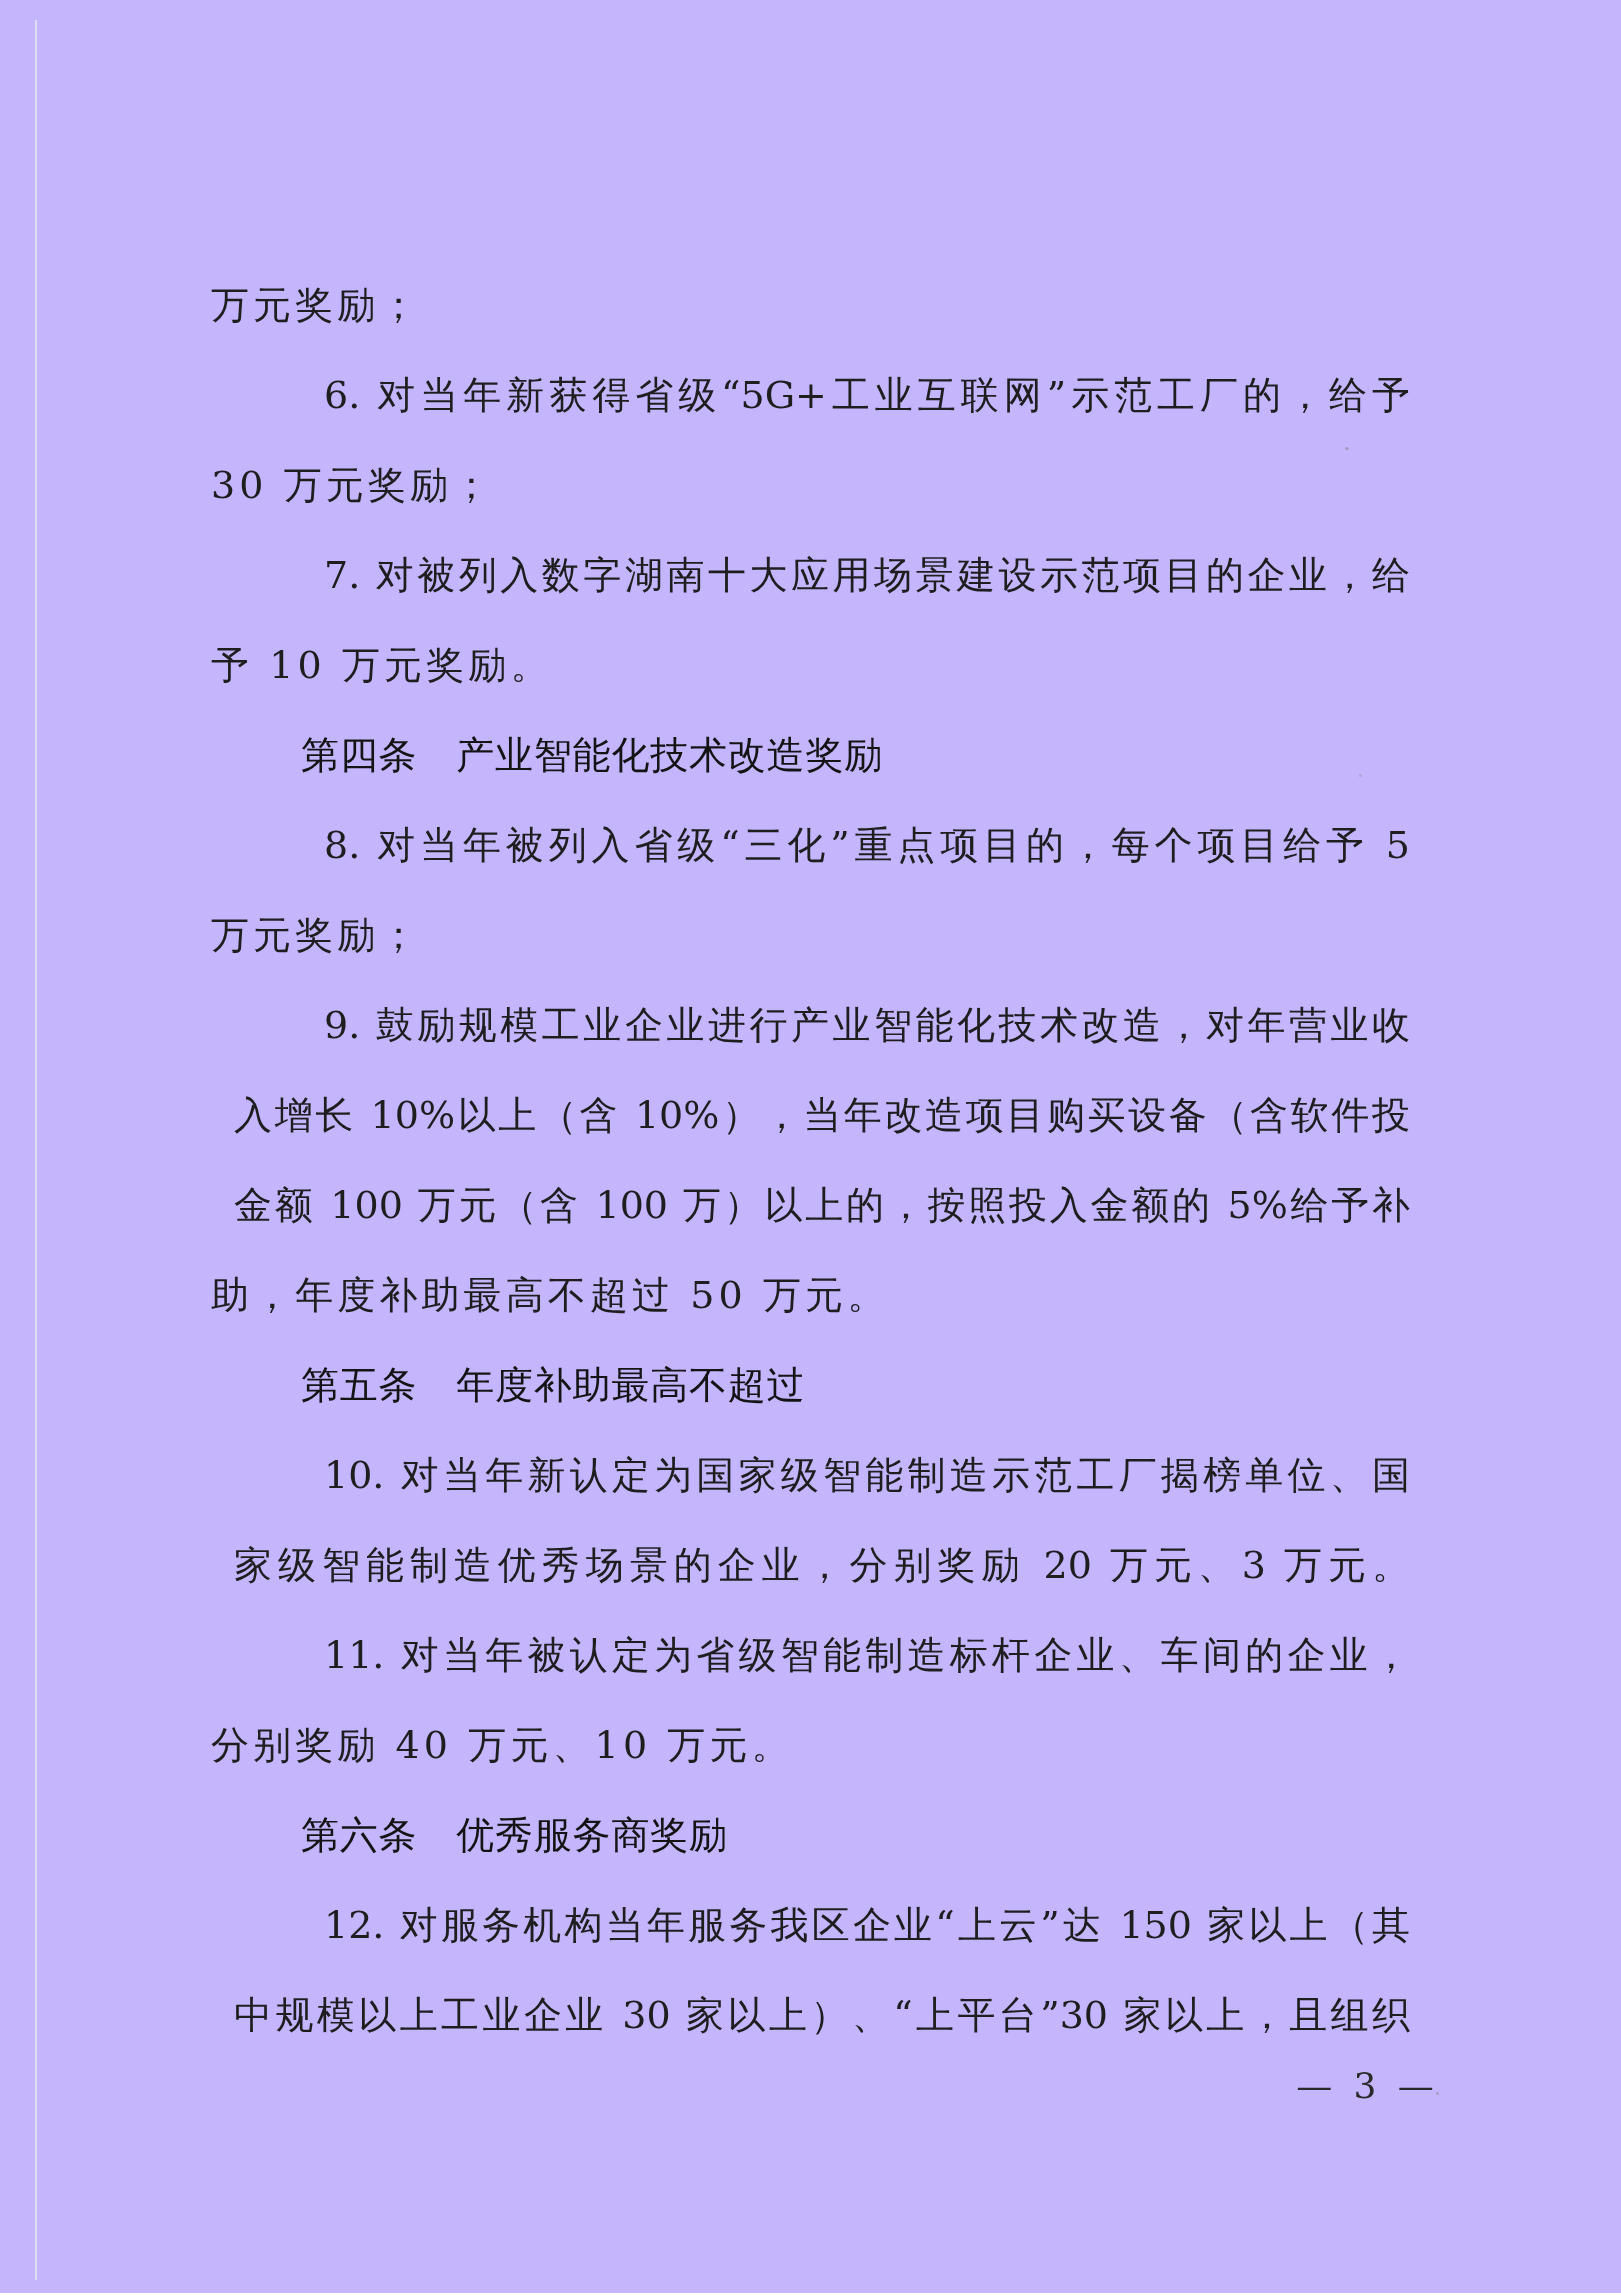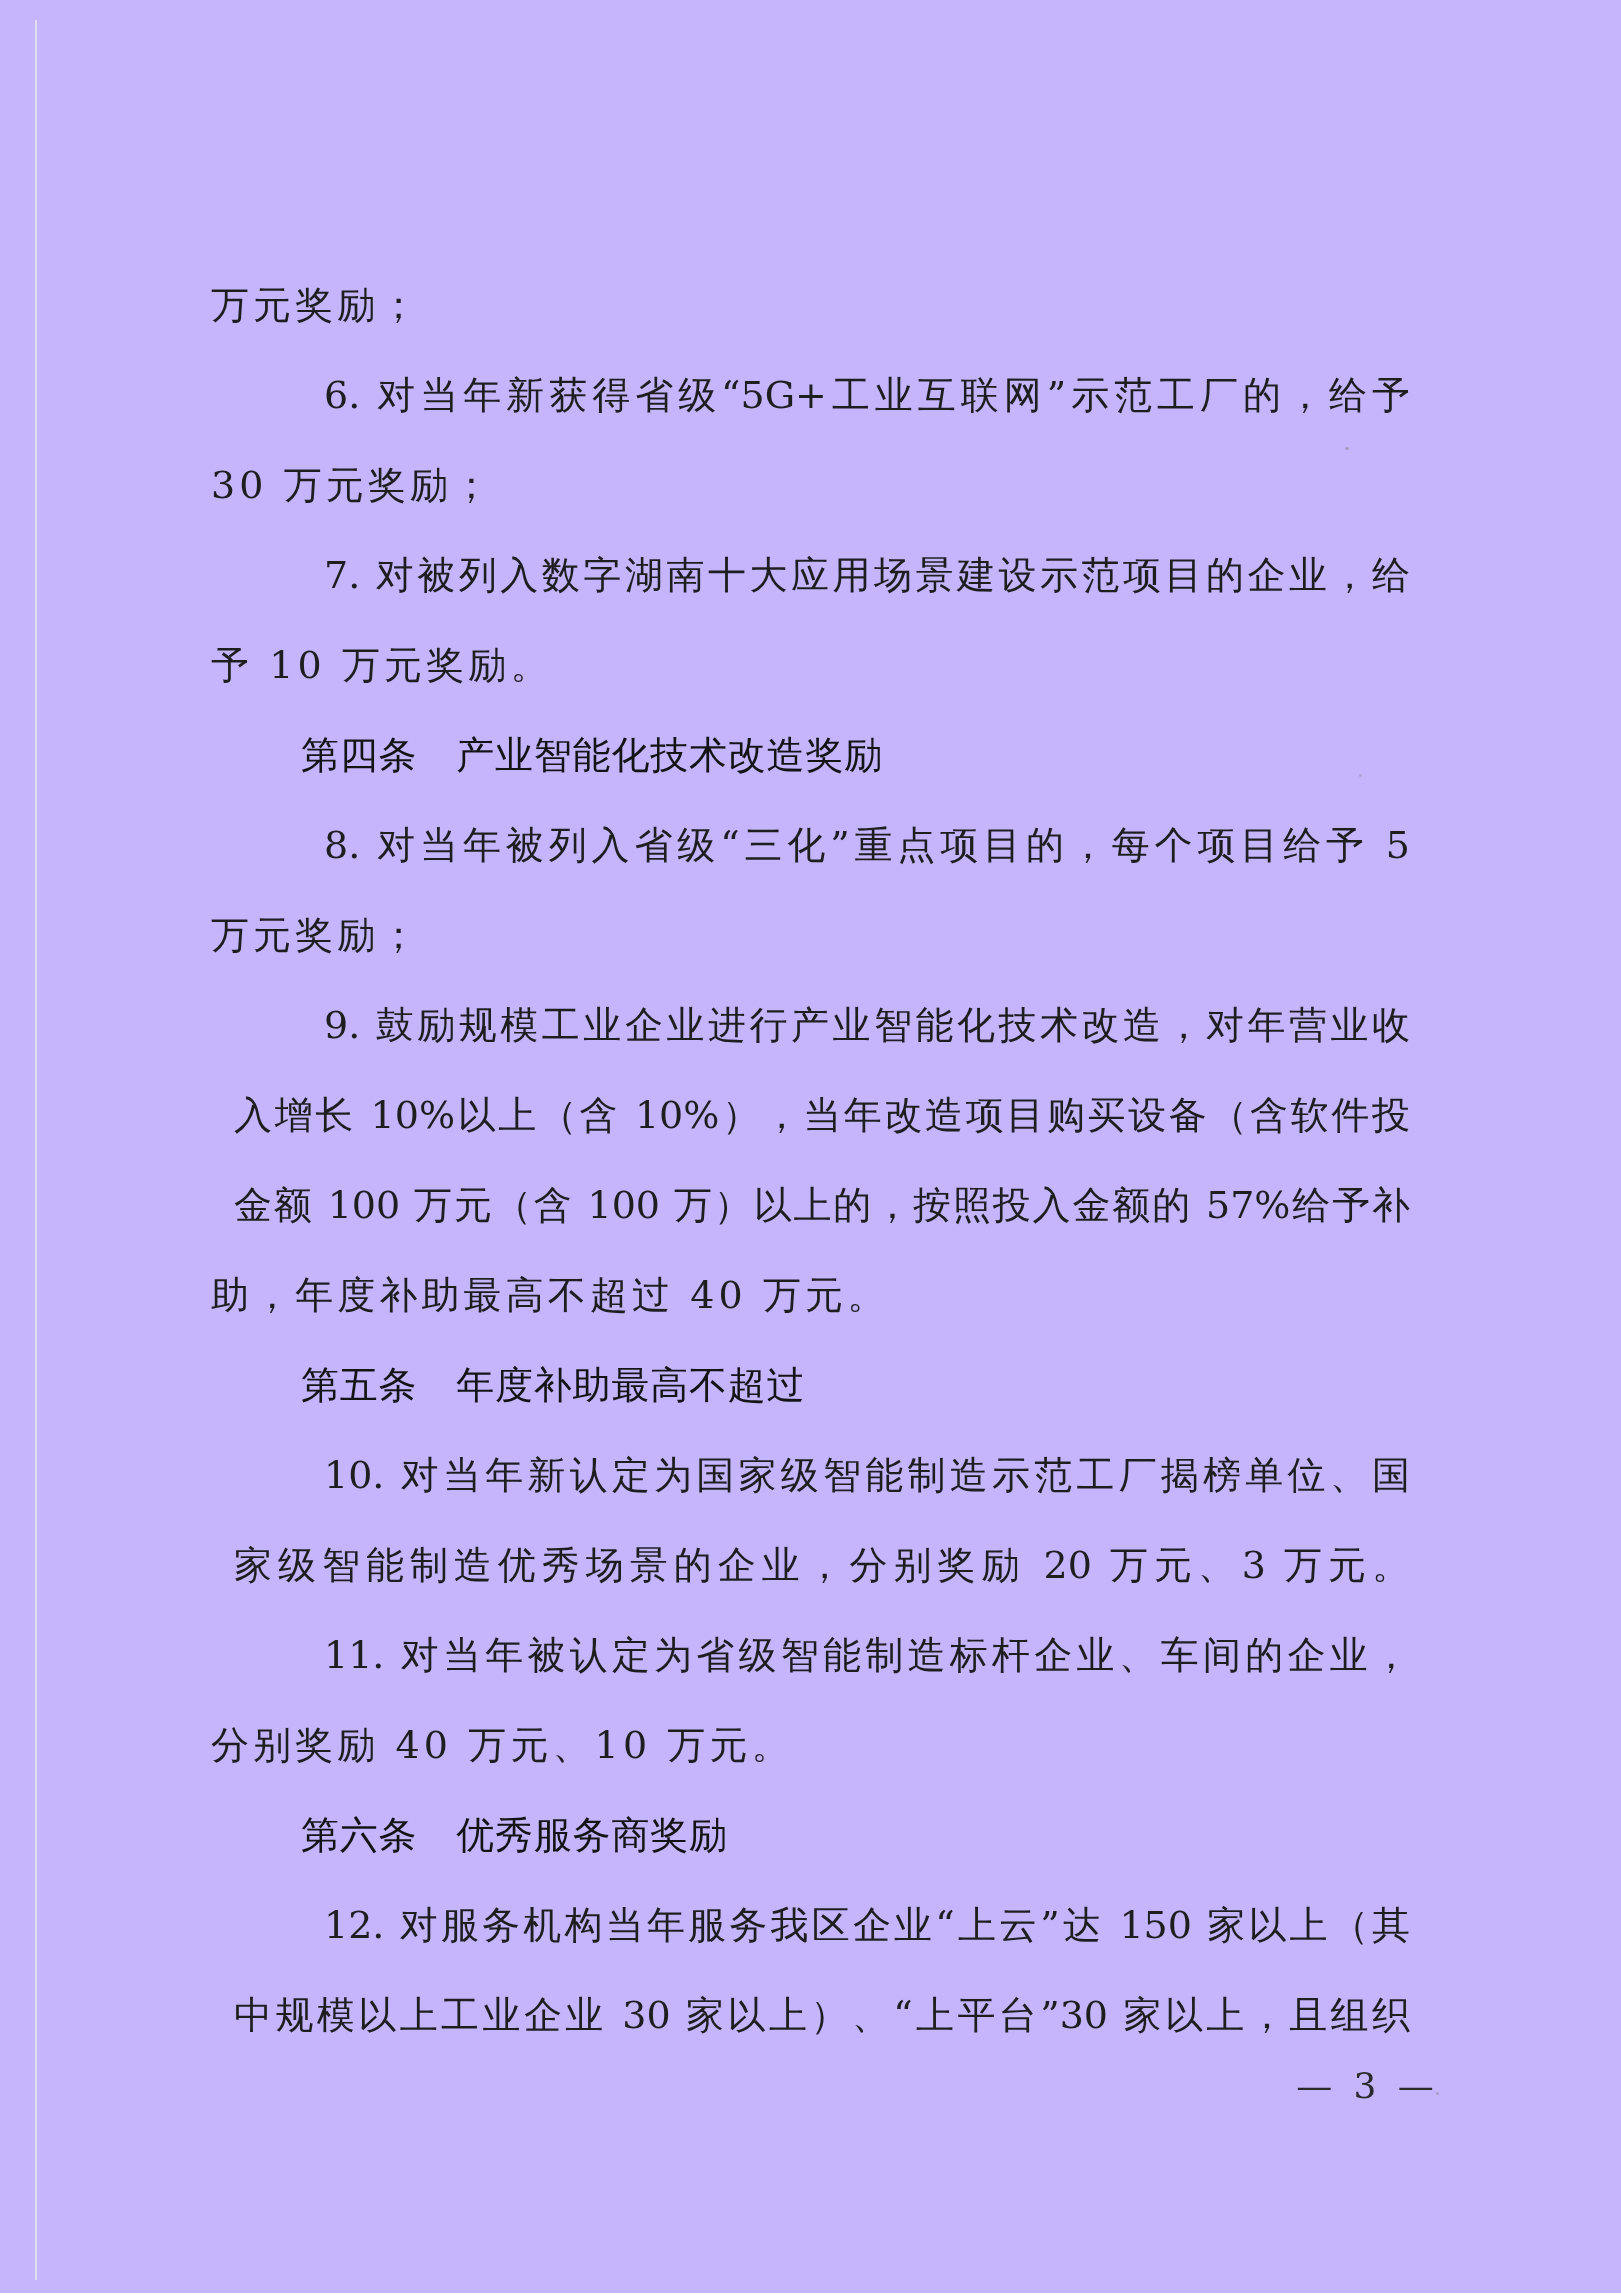--- a/index.html
+++ b/index.html
@@ -94,22 +94,22 @@
       <div class="line">万元奖励；</div>
       <div class="line justify indent">6. 对当年新获得省级“5G+工业互联网”示范工厂的，给予</div>
       <div class="line">30 万元奖励；</div>
       <div class="line justify indent">7. 对被列入数字湖南十大应用场景建设示范项目的企业，给</div>
       <div class="line">予 10 万元奖励。</div>
       <div class="line heading indent">第四条　产业智能化技术改造奖励</div>
       <div class="line justify indent">8. 对当年被列入省级“三化”重点项目的，每个项目给予 5</div>
       <div class="line">万元奖励；</div>
       <div class="line justify indent">9. 鼓励规模工业企业进行产业智能化技术改造，对年营业收</div>
       <div class="line justify">入增长 10%以上（含 10%），当年改造项目购买设备（含软件投入）</div>
-      <div class="line justify">金额 100 万元（含 100 万）以上的，按照投入金额的 57%给予补</div>
-      <div class="line">助，年度补助最高不超过 40 万元。</div>
+      <div class="line justify">金额 100 万元（含 100 万）以上的，按照投入金额的 5%给予补</div>
+      <div class="line">助，年度补助最高不超过 50 万元。</div>
       <div class="line heading indent">第五条　年度补助最高不超过</div>
       <div class="line justify indent">10. 对当年新认定为国家级智能制造示范工厂揭榜单位、国</div>
       <div class="line justify">家级智能制造优秀场景的企业，分别奖励 20 万元、3 万元。</div>
       <div class="line justify indent">11. 对当年被认定为省级智能制造标杆企业、车间的企业，</div>
       <div class="line">分别奖励 40 万元、10 万元。</div>
       <div class="line heading indent">第六条　优秀服务商奖励</div>
       <div class="line justify indent">12. 对服务机构当年服务我区企业“上云”达 150 家以上（其</div>
       <div class="line justify">中规模以上工业企业 30 家以上）、“上平台”30 家以上，且组织</div>
     </div>
   <div class="page-number">— 3 —</div>

